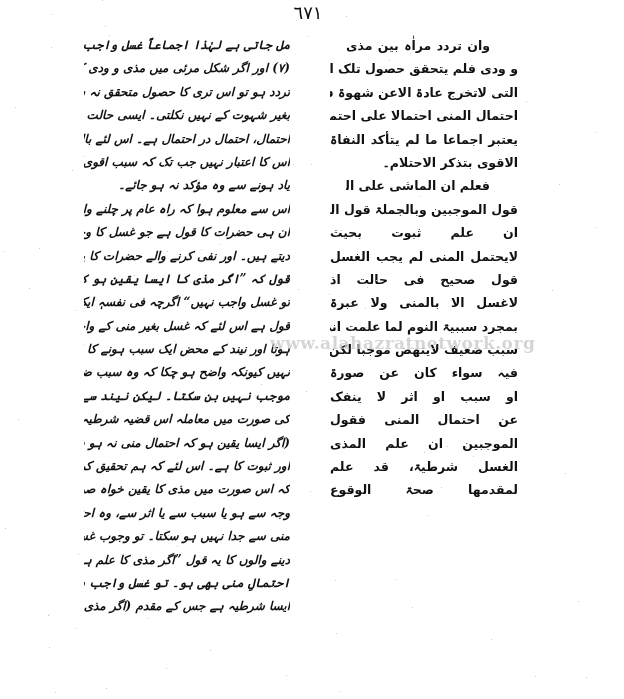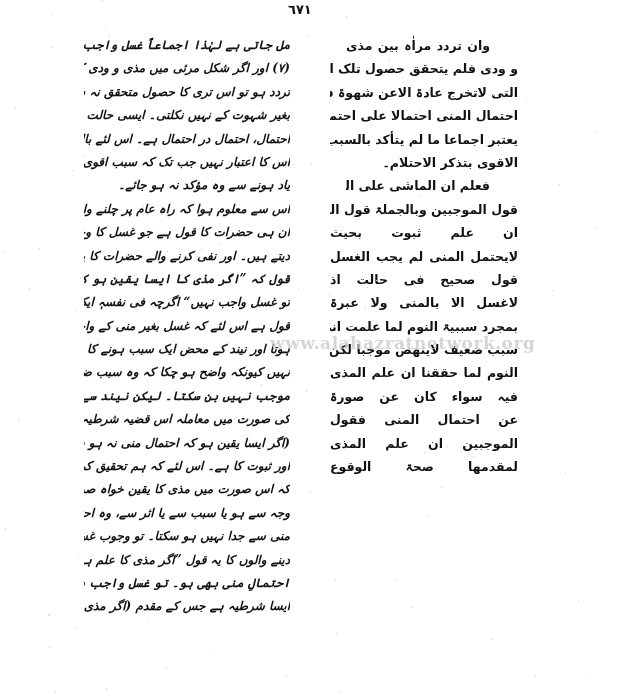--- a/index.html
+++ b/index.html
@@ -13,23 +13,23 @@
       position: relative;
       overflow: hidden;
       font-family: "DejaVu Sans", sans-serif;
       color: #111111;
     }
     .page-number {
       position: absolute;
       left: 288px;
       top: 2px;
       width: 40px;
-      text-align: left;
-      font-size: 13px;
-      font-weight: bold;
+      text-align: center;
+      font-size: 18px;
+      font-weight: normal;
       direction: rtl;
     }
     .column {
       position: absolute;
       top: 34px;
       direction: rtl;
     }
     .col-arabic {
       left: 330px;
       width: 188px;
@@ -87,34 +87,35 @@
 </head>
 <body>
 
 <div class="page-number">٦٧١</div>
 
 <div class="column col-arabic" id="col-arabic">
     <div class="line indent">وان تردد مراٰہ بین مذی</div>
     <div class="line">و ودی فلم یتحقق حصول تلک البلۃ</div>
     <div class="line">التی لاتخرج عادۃ الاعن شھوۃ فکان</div>
     <div class="line">احتمال المنی احتمالا علی احتمال فلم</div>
-    <div class="line">یعتبر اجماعا ما لم یتأکد بالسبب</div>
+    <div class="line">یعتبر اجماعا ما لم یتأکد النفاۃ</div>
     <div class="line short">الاقوی بتذکر الاحتلام۔</div>
     <div class="line indent">فعلم ان الماشی علی الجادۃ</div>
     <div class="line">قول الموجبین وبالجملۃ قول النفاۃ</div>
     <div class="line">ان علم ثبوت بحیث</div>
     <div class="line">لایحتمل المنی لم یجب الغسل</div>
     <div class="line">قول صحیح فی حالت اذ</div>
     <div class="line">لاغسل الا بالمنی ولا عبرۃ</div>
     <div class="line">بمجرد سببیۃ النوم لما علمت انہ</div>
     <div class="line">سبب ضعیف لاینھض موجبا لکن</div>
-    <div class="line">النوم لما حققنا ان علم المذی</div>
     <div class="line">فیہ سواء کان عن صورۃ</div>
+    <div class="line">او سبب او اثر لا ینفک</div>
     <div class="line">عن احتمال المنی فقول</div>
     <div class="line">الموجبین ان علم المذی</div>
+    <div class="line">الغسل شرطیۃ، قد علم</div>
     <div class="line">لمقدمھا صحۃ الوقوع</div>
   </div>
 
 <div class="column col-urdu" id="col-urdu">
     <div class="line">مل جاتی ہے لہٰذا اجماعاً غسل واجب ہوتا ہے۔</div>
     <div class="line">(۷) اور اگر شکل مرئی میں مذی و ودی کے درمیان</div>
     <div class="line">تردد ہو تو اس تری کا حصول متحقق نہ ہوا جو عادۃً</div>
     <div class="line">بغیر شہوت کے نہیں نکلتی۔ ایسی حالت میں منی کا</div>
     <div class="line">احتمال، احتمال در احتمال ہے۔ اس لئے بالاجماع</div>
     <div class="line">اس کا اعتبار نہیں جب تک کہ سبب اقوی احتلام</div>

